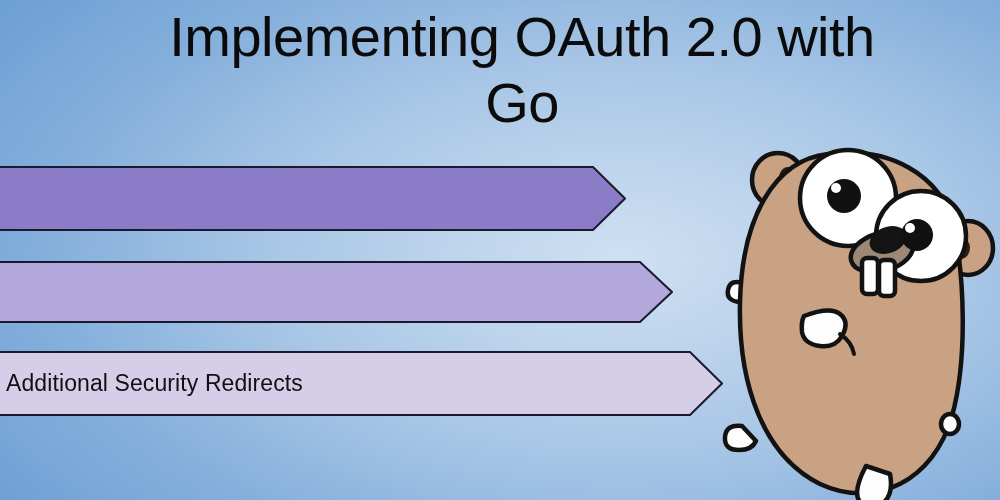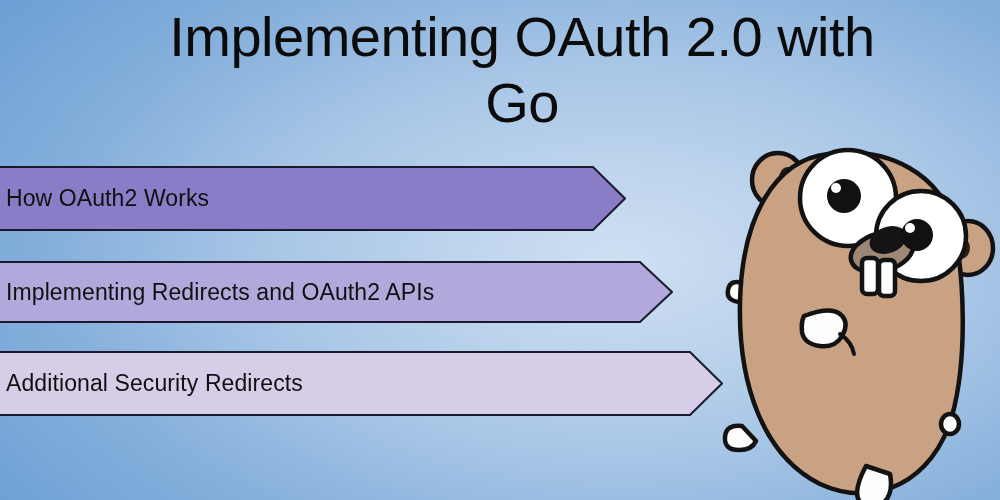--- a/index.html
+++ b/index.html
@@ -74,28 +74,26 @@
 
 <div class="slide">
 
   <div class="title">Implementing OAuth 2.0 with
 Go</div>
 
   <div class="arrow" id="arrow-1">
     <svg class="shape" viewBox="0 0 634 65" preserveAspectRatio="none">
       <polygon points="0,1 601,1 633,32.5 601,64 0,64" fill="#8b7cc8" stroke="#1a1a2e" stroke-width="2" vector-effect="non-scaling-stroke"></polygon>
     </svg>
-    <span class="label">How OAuth2 Works</span>
   </div>
 
   <div class="arrow" id="arrow-2">
     <svg class="shape" viewBox="0 0 681 62" preserveAspectRatio="none">
       <polygon points="0,1 648,1 680,31 648,61 0,61" fill="#b3a8dc" stroke="#1a1a2e" stroke-width="2" vector-effect="non-scaling-stroke"></polygon>
     </svg>
-    <span class="label">Implementing Redirects and OAuth2 APIs</span>
   </div>
 
   <div class="arrow" id="arrow-3">
     <svg class="shape" viewBox="0 0 731 65" preserveAspectRatio="none">
       <polygon points="0,1 698,1 730,32.5 698,64 0,64" fill="#d6cde8" stroke="#1a1a2e" stroke-width="2" vector-effect="non-scaling-stroke"></polygon>
     </svg>
     <span class="label">Additional Security Redirects</span>
   </div>
 
   <svg class="gopher" viewBox="0 0 290 372">

